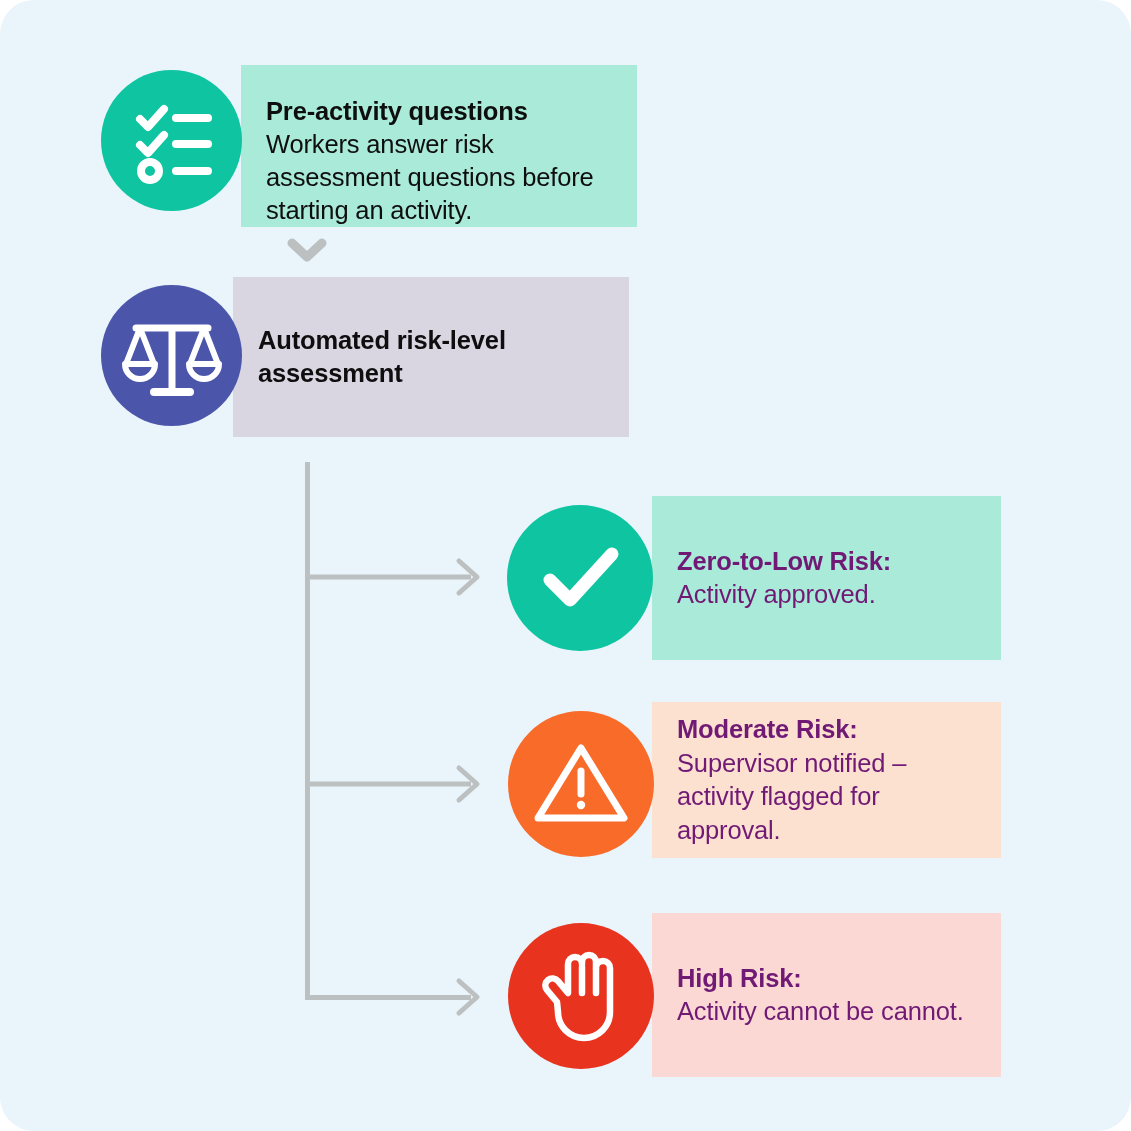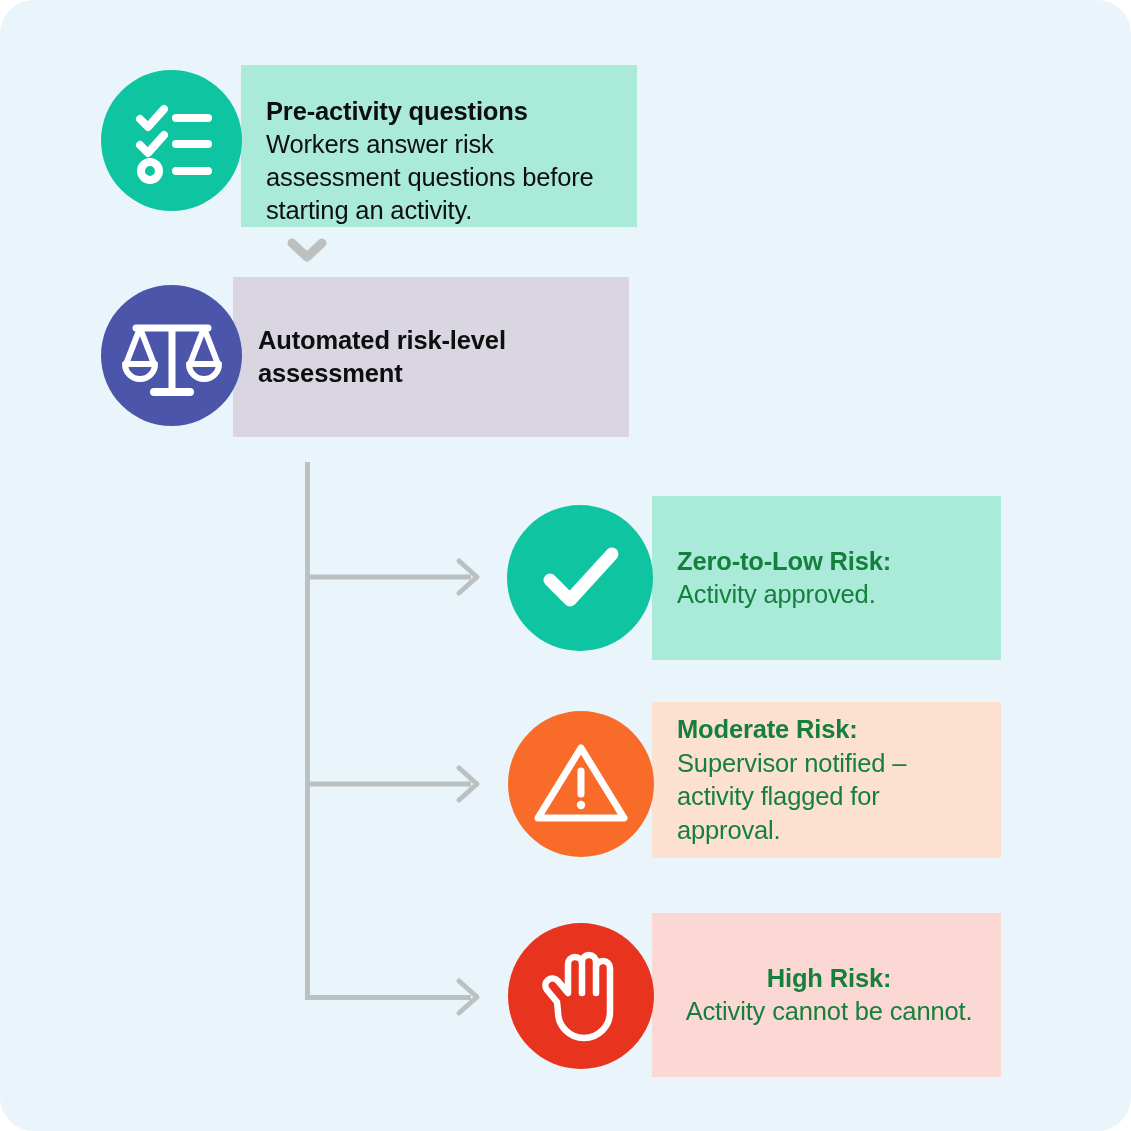--- a/index.html
+++ b/index.html
@@ -49,21 +49,21 @@
   .outcome-box {
     position: absolute;
     box-sizing: border-box;
     display: flex;
     flex-direction: column;
     justify-content: center;
   }
   .outcome-box .txt {
     font-size: 25.5px;
     line-height: 33.5px;
-    color: #15803d;
+    color: #701a75;
     letter-spacing: -0.15px;
   }
   .outcome-box .txt b { font-weight: 700; }
 
   
   .connector-svg {
     position: absolute;
     left: 0;
     top: 0;
     width: 1131px;
@@ -158,21 +158,21 @@
   </div>
 
   <div class="icon-circle" style="left:508px; top:711px; width:146px; height:146px; background:#F96B29;">
     <svg width="100" height="92" viewBox="0 0 100 92">
       <path d="M50,10 L93,80 L7,80 Z" fill="none" stroke="#ffffff" stroke-width="7" stroke-linejoin="round"></path>
       <line x1="50" y1="33" x2="50" y2="56" stroke="#ffffff" stroke-width="7" stroke-linecap="round"></line>
       <circle cx="50" cy="67" r="4.2" fill="#ffffff"></circle>
     </svg>
   </div>
 
-  <div class="outcome-box" style="left:652px; top:913px; width:349px; height:164px; background:#FBD8D3; padding:0 20px 0 25px;text-align:center;">
+  <div class="outcome-box" style="left:652px; top:913px; width:349px; height:164px; background:#FBD8D3; padding:0 20px 0 25px;">
     <div class="txt">
       <b>High Risk:</b><br>
       <span>Activity cannot be cannot.</span>
     </div>
   </div>
 
   <div class="icon-circle" style="left:508px; top:923px; width:146px; height:146px; background:#E8331F;">
     <svg width="96" height="100" viewBox="0 0 96 100">
       <g fill="none" stroke="#ffffff" stroke-width="6.5" stroke-linecap="round" stroke-linejoin="round">
 

